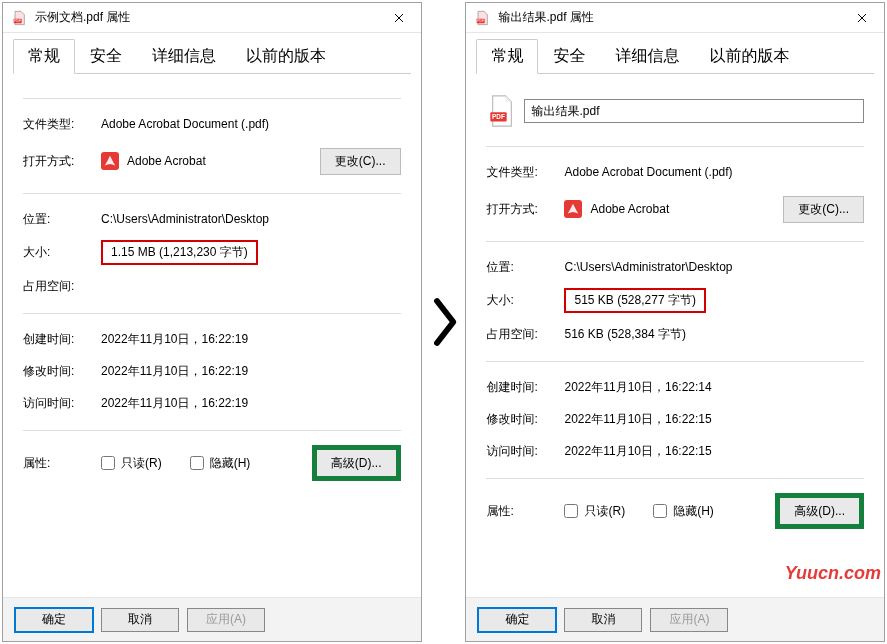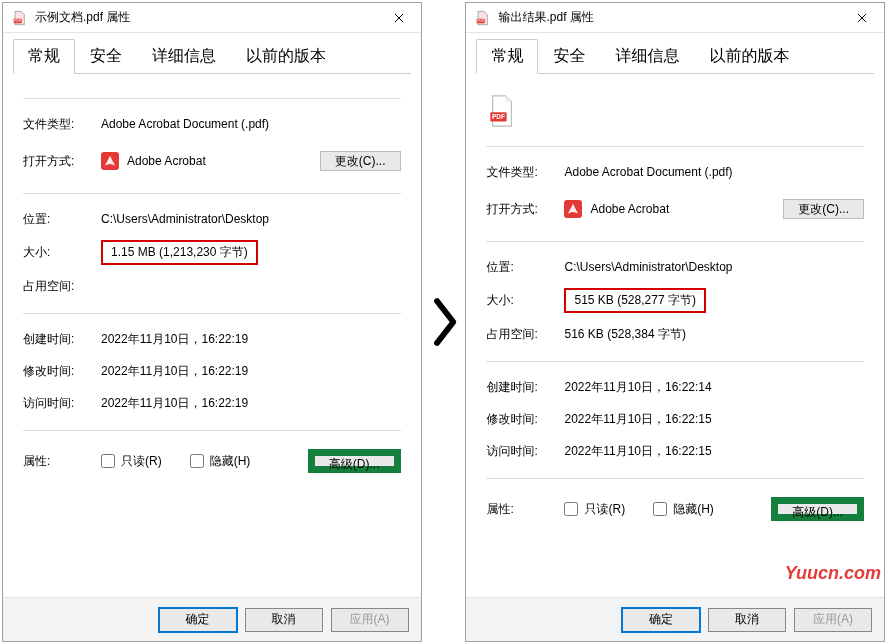--- a/index.html
+++ b/index.html
@@ -18,27 +18,27 @@
 .tab.active { border: 1px solid #ccc; border-bottom: 1px solid #fff; background: #fff; border-radius: 2px 2px 0 0; }
 .content { flex: 1; padding: 18px 20px; display: flex; flex-direction: column; }
 .row { display: flex; align-items: center; min-height: 22px; margin-bottom: 10px; }
 .row-tall { min-height: 32px; }
 .label-col { width: 78px; font-size: 12px; }
 .val-col { flex: 1; font-size: 12px; display: flex; align-items: center; }
 .pdf-icon-lg { width: 32px; height: 38px; display: flex; align-items: center; justify-content: center; }
 .filename-input { flex: 1; height: 24px; border: 1px solid #888; padding: 0 6px; font-size: 12px; margin-left: 6px; }
 .hr { border: none; border-top: 1px solid #ddd; margin: 6px 0 14px 0; }
 .acrobat-icon { width: 18px; height: 18px; margin-right: 8px; }
-.change-btn { margin-left: auto; height: 20px; padding: 0 14px; background: #e9e9e9; border: 1px solid #bbb; font-size: 12px; cursor: pointer; }
-.adv-btn { height: 24px; padding: 0 14px; background: #e9e9e9; border: 7px solid #15803d; font-size: 12px; cursor: pointer; margin-left: auto; }
+.change-btn { margin-left: auto; height: 27px; padding: 0 14px; background: #e9e9e9; border: 1px solid #bbb; font-size: 12px; cursor: pointer; }
+.adv-btn { height: 36px; padding: 0 14px; background: #e9e9e9; border: 5px solid #15803d; font-size: 12px; cursor: pointer; margin-left: auto; }
 .highlight { display: inline-block; border: 2px solid #d40000; padding: 2px 8px; text-align: right; }
 .checkbox-group { display: flex; gap: 28px; }
 .cb { display: flex; align-items: center; gap: 6px; }
 .cb input { width: 14px; height: 14px; }
-.bottom-bar { height: 44px; border-top: 1px solid #e5e5e5; background: #f3f3f3; display: flex; align-items: center; justify-content: flex-end; gap: 8px; padding: 0 12px; }
+.bottom-bar { height: 44px; border-top: 1px solid #e5e5e5; background: #f3f3f3; display: flex; align-items: center; gap: 8px; padding: 0 12px; }
 .bottom-btn { height: 24px; min-width: 78px; border: 1px solid #888; background: #e9e9e9; font-size: 12px; cursor: pointer; }
 .bottom-btn.primary { border: 1px solid #0078d4; outline: 1px solid #0078d4; }
 .bottom-btn:disabled { color: #9a9a9a; }
 .arrow { width: 44px; display: flex; align-items: center; justify-content: center; }
 .watermark { position: absolute; right: 6px; bottom: 60px; font-size: 18px; color: #e63b3b; font-style: italic; font-weight: bold; z-index: 10; pointer-events: none; }
 </style>
 </head>
 <body>
 
 <div class="container">
@@ -167,20 +167,21 @@
     <div class="content">
       <div class="row row-tall">
         <span class="pdf-icon-lg">
           <svg viewBox="0 0 24 28" width="28" height="34">
               <path fill="#fff" stroke="#bbb" d="M4 1h11l5 5v21H4z"></path>
               <path fill="#eee" d="M15 1l5 5h-5z"></path>
               <rect x="2" y="15" width="14" height="8" rx="1" fill="#e53935"></rect>
               <text x="9" y="21" font-size="5.5" fill="#fff" text-anchor="middle" font-family="Arial" font-weight="bold">PDF</text>
             </svg>
         </span>
+        <input class="filename-input" value="输出结果.pdf" style="">
       </div>
       <hr class="hr">
       <div class="row">
           <span class="label-col">文件类型:</span>
           <span class="val-col">Adobe Acrobat Document (.pdf)</span>
         </div>
       <div class="row row-tall">
         <span class="label-col">打开方式:</span>
         <span class="val-col">
           <span class="acrobat-icon"><svg viewBox="0 0 24 24" width="18" height="18">

